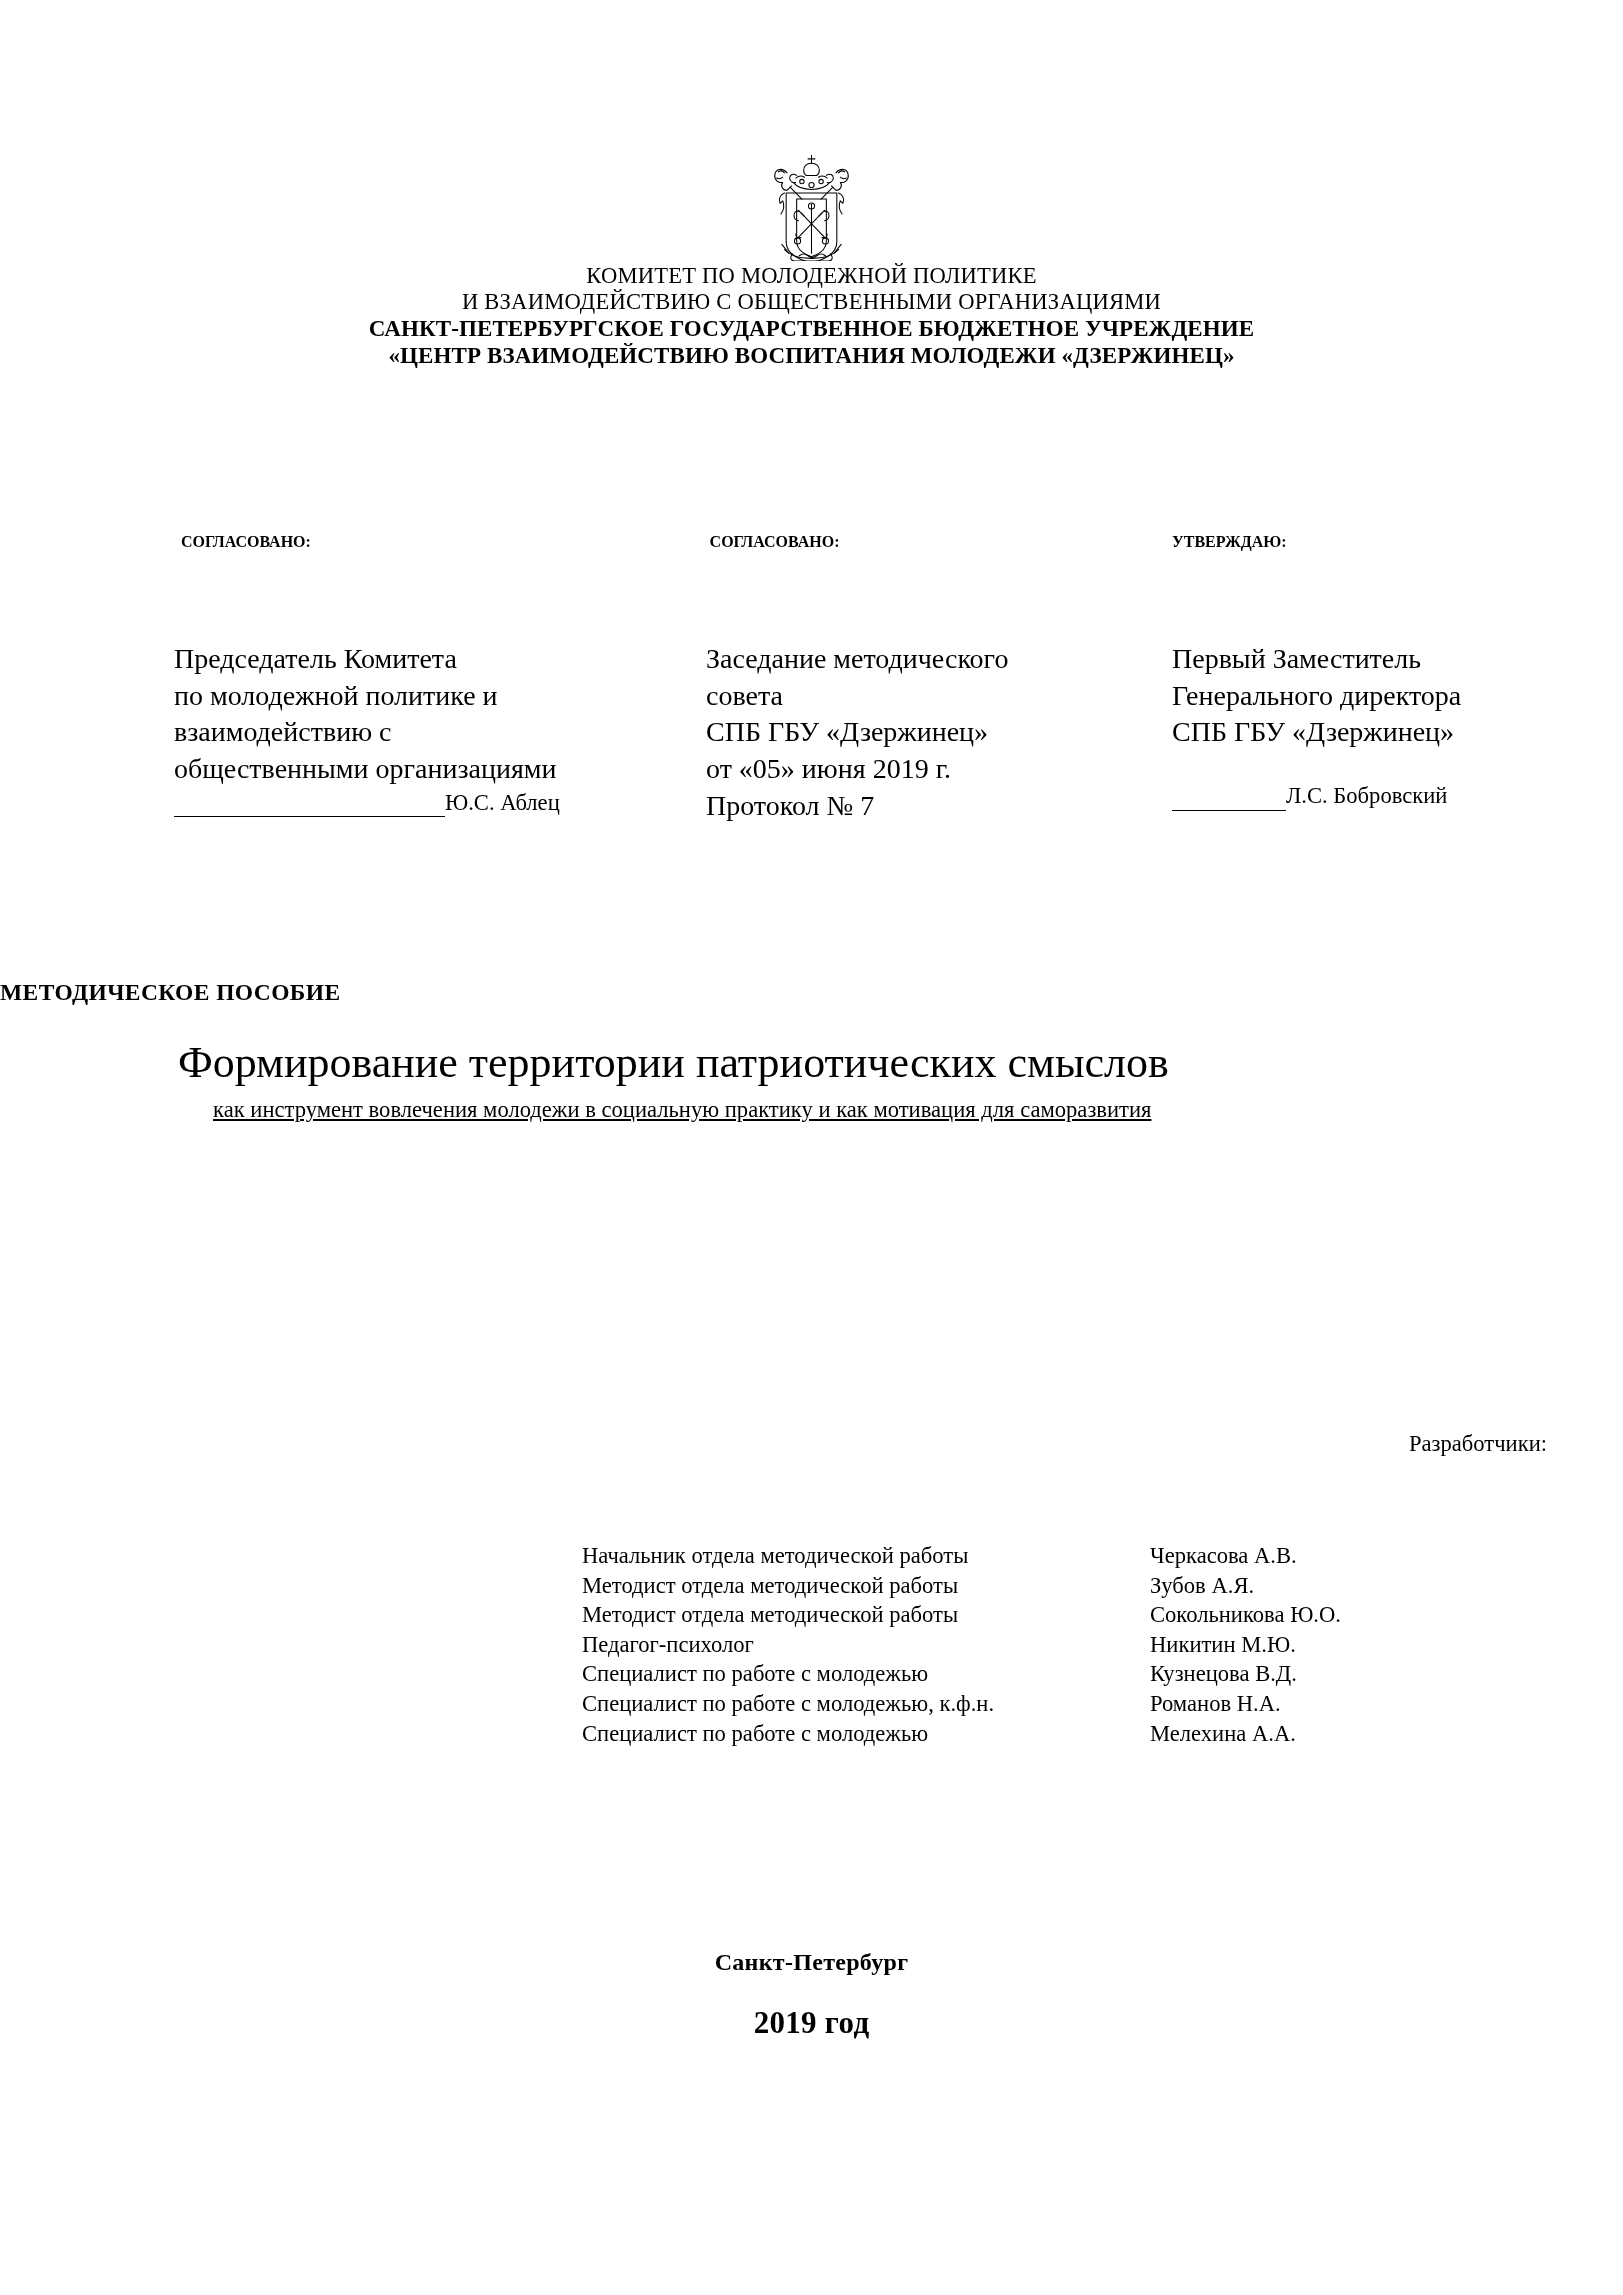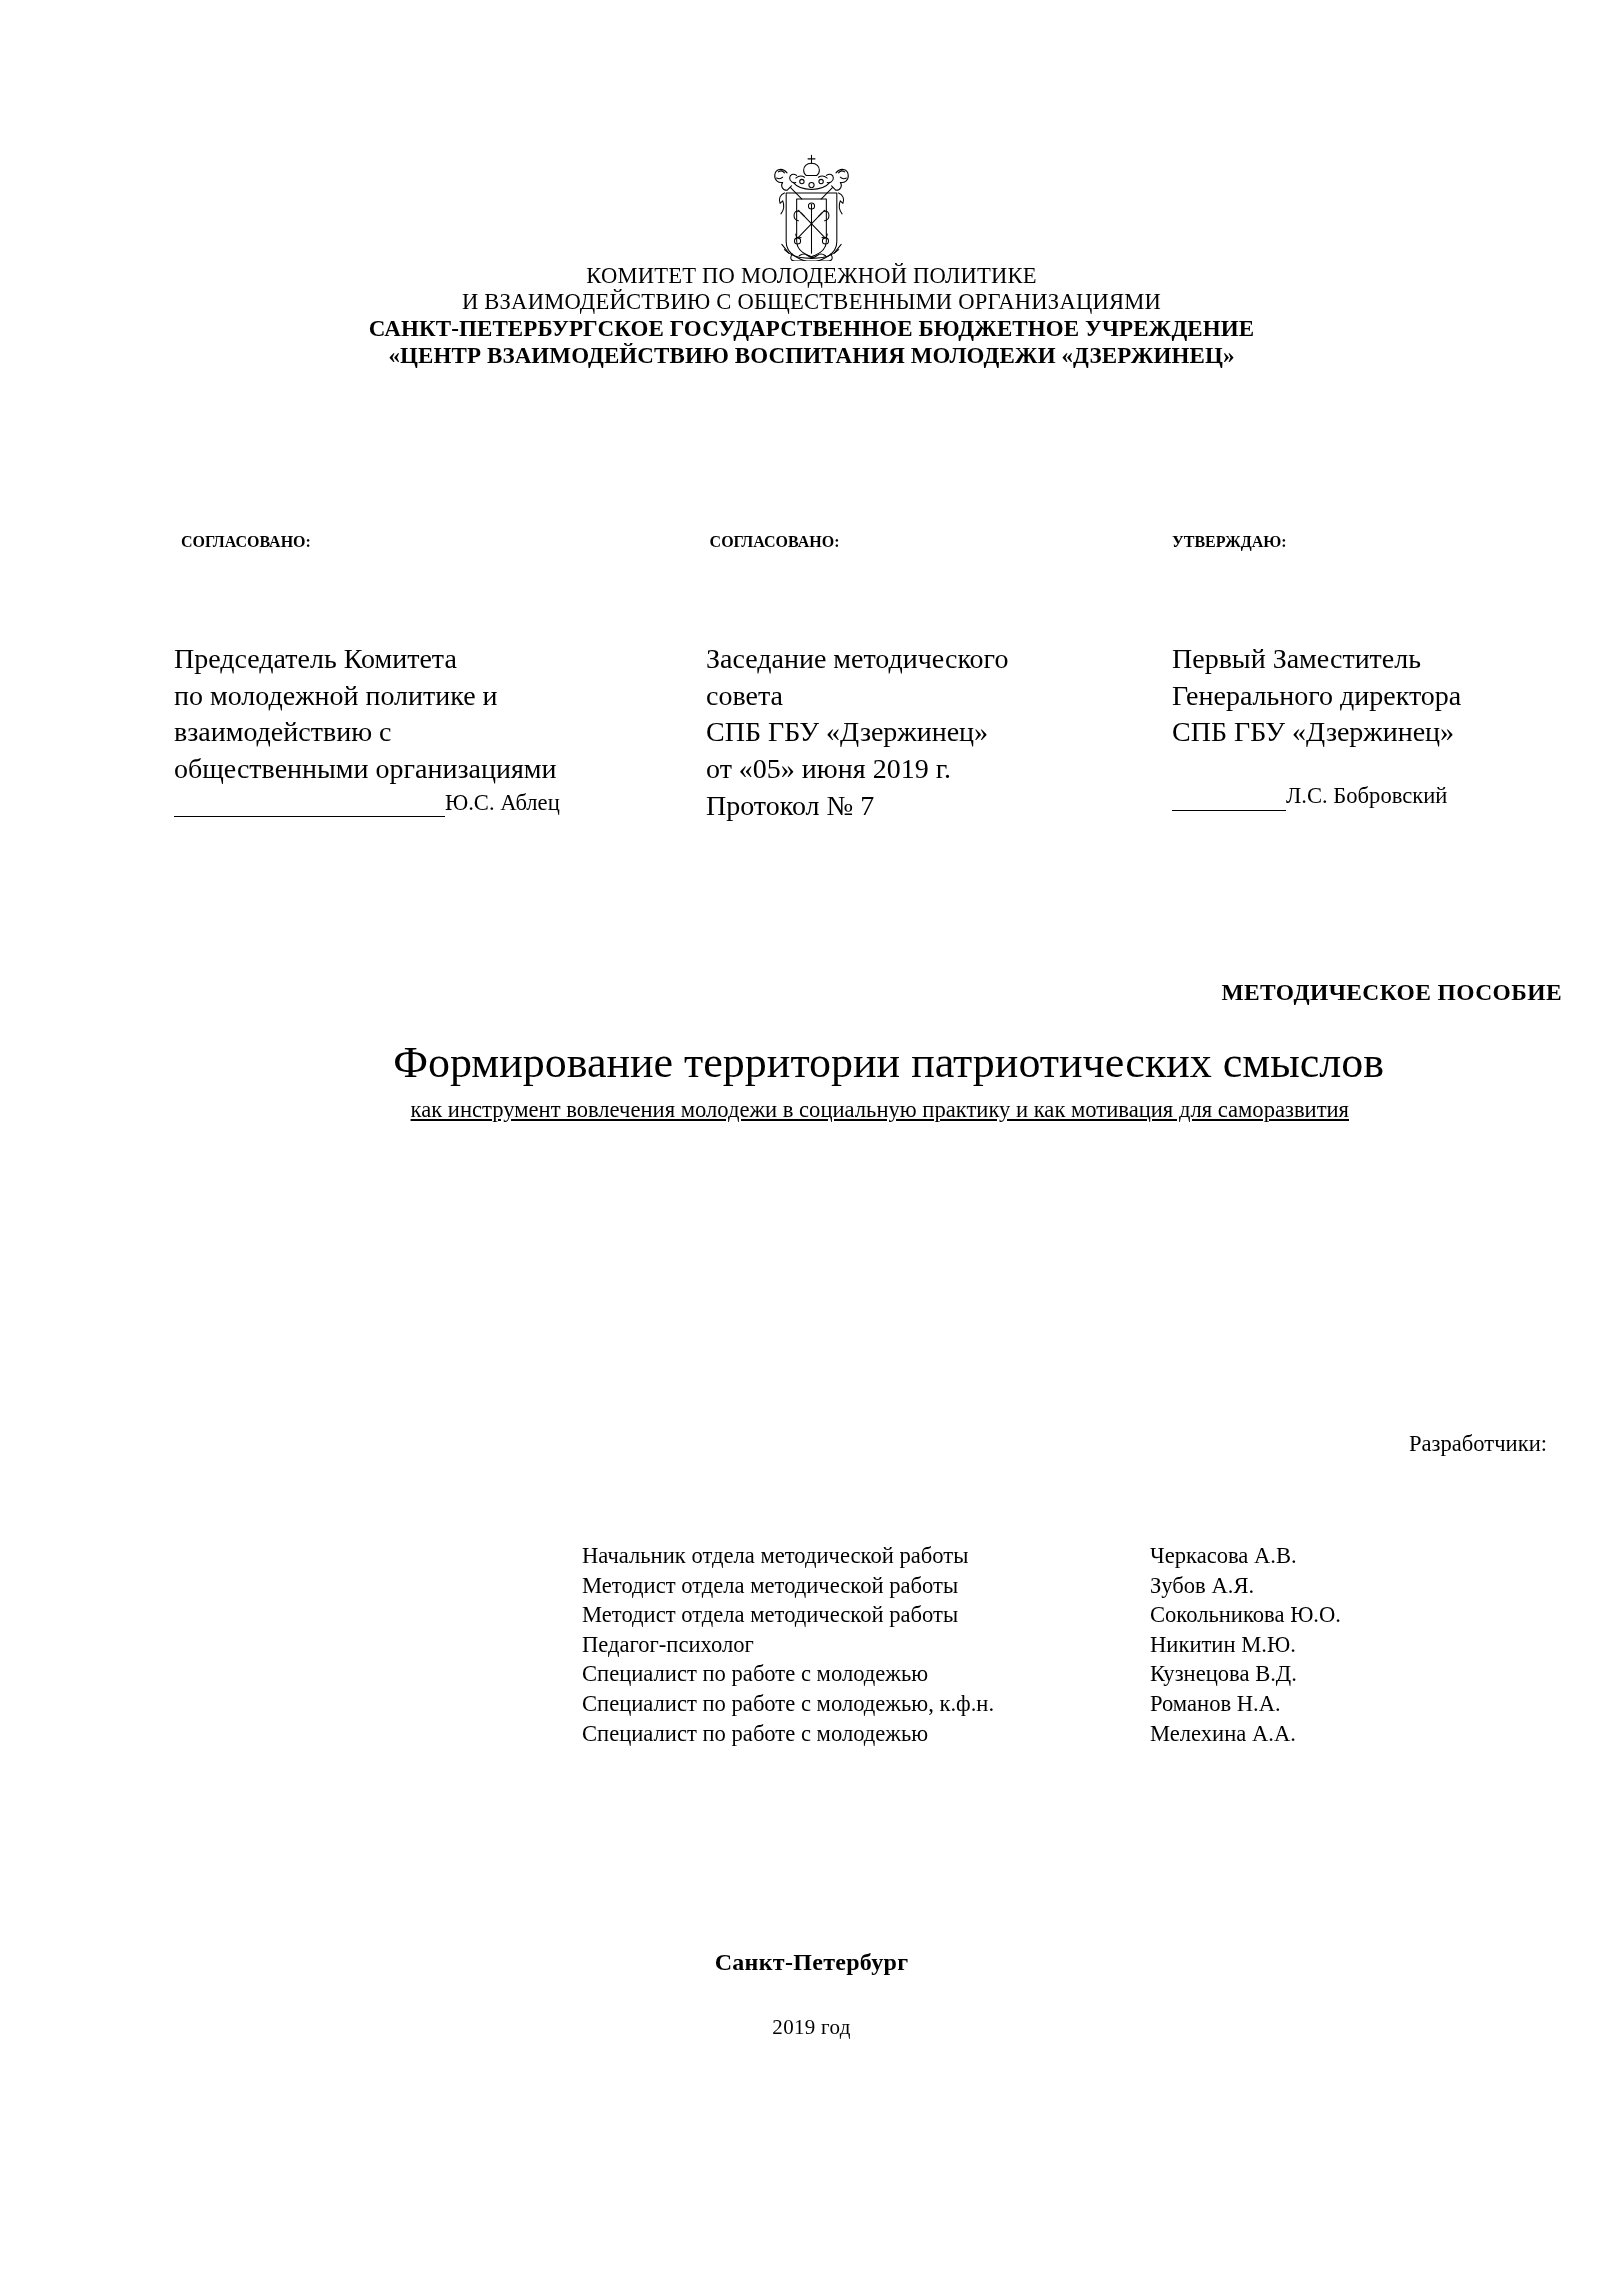--- a/index.html
+++ b/index.html
@@ -104,21 +104,21 @@
   .sig-rule.w3 { width: 114px; }
 
   .spacer-line { height: 30px; }
 
   
   .title-block {
     position: absolute;
     top: 979px;
     left: 0;
     width: 1562px;
-    text-align: right;
+    text-align: left;
   }
   .kicker {
     font-size: 23.5px;
     font-weight: bold;
     letter-spacing: 0.4px;
     margin-bottom: 30px;
   }
   .main-title {
     font-size: 44px;
     line-height: 1.22;
@@ -167,23 +167,23 @@
     left: 0;
     width: 1623px;
     text-align: center;
   }
   .footer .city {
     font-size: 24px;
     font-weight: bold;
     letter-spacing: 0.3px;
   }
   .footer .year {
-    font-size: 21px;
-    font-weight: normal;
-    margin-top: 39px;
+    font-size: 31px;
+    font-weight: bold;
+    margin-top: 29px;
     letter-spacing: 0.3px;
   }
 </style>
 </head>
 <body>
 
 <div class="page">
 
   <div class="emblem-wrap">
     <span class="emblem">

